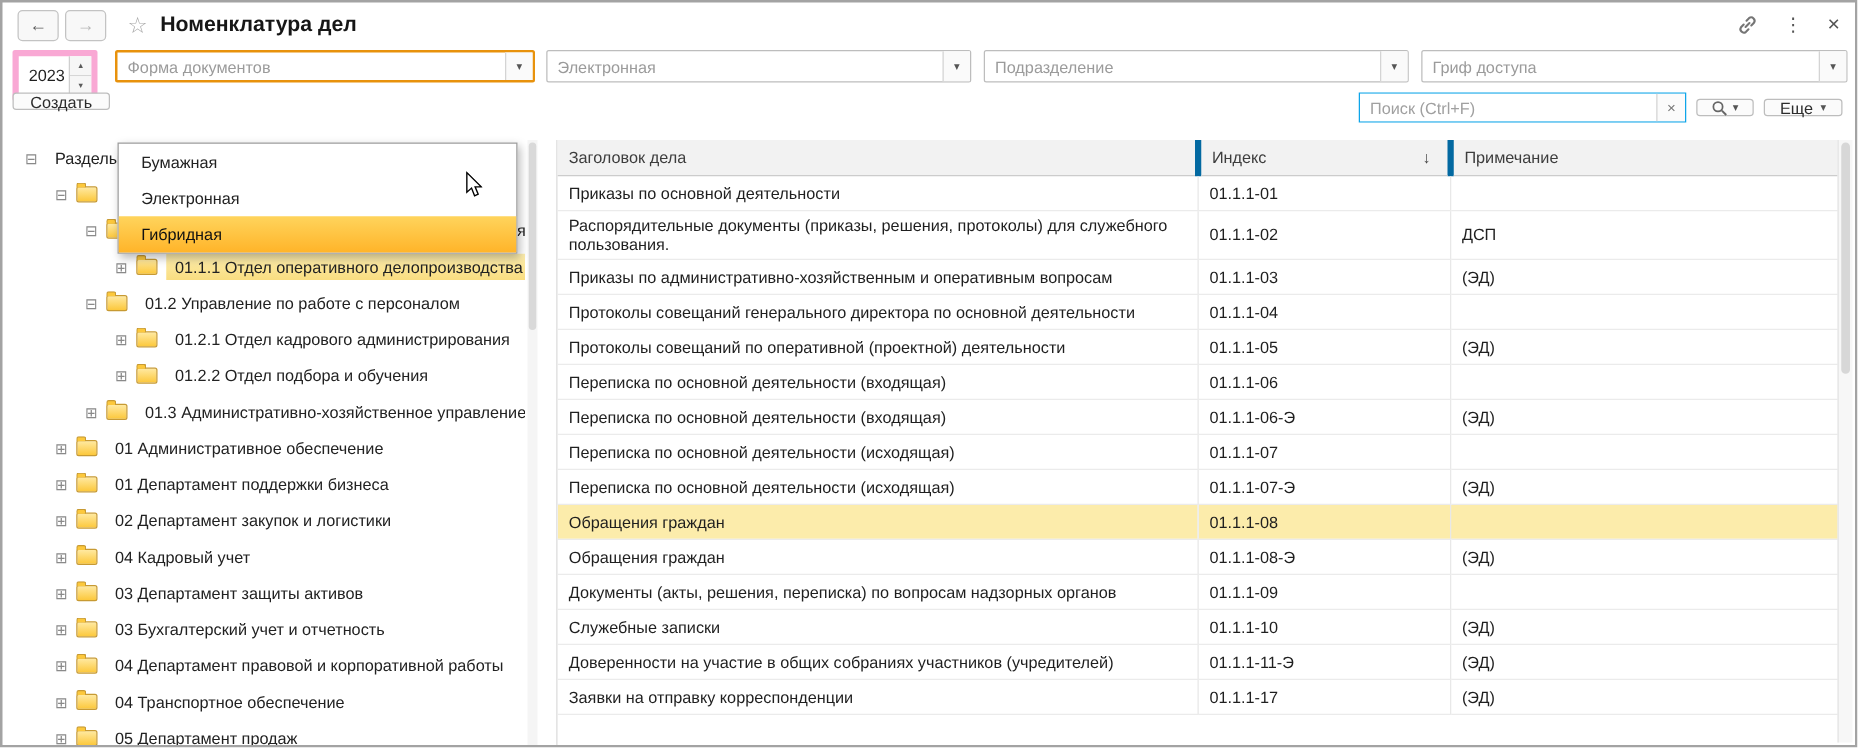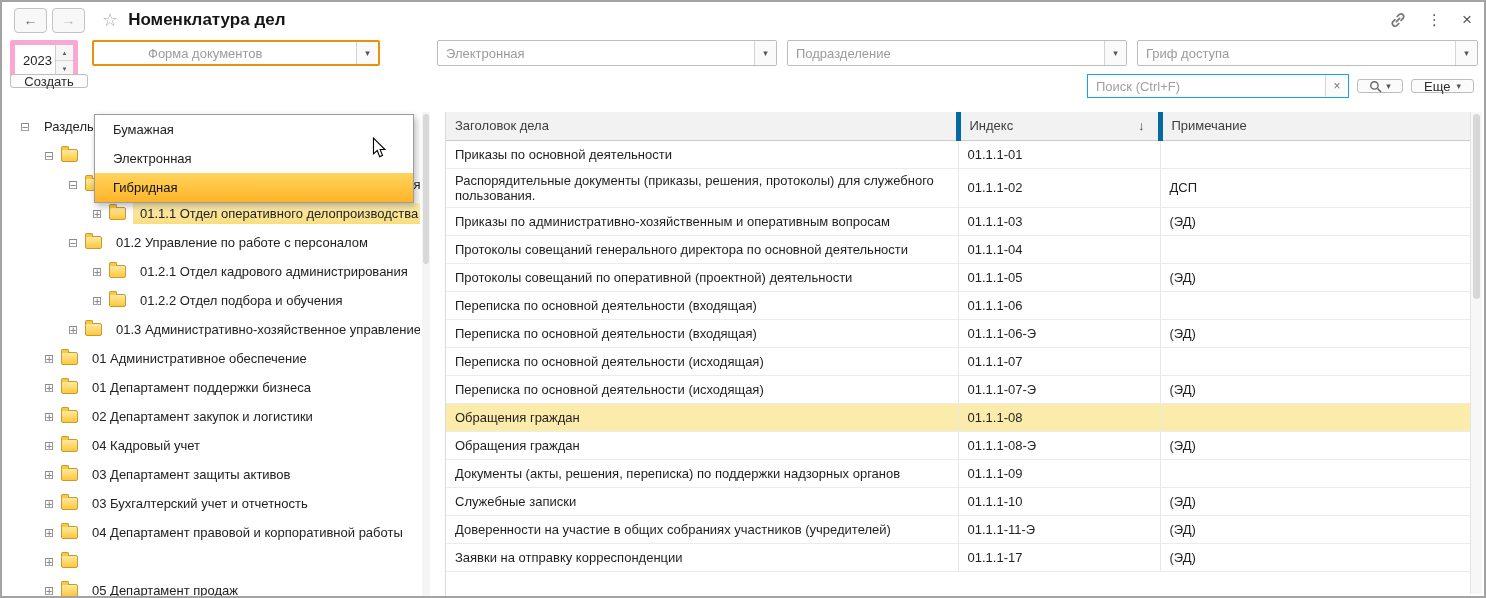--- a/index.html
+++ b/index.html
@@ -24,21 +24,21 @@
   .filterbar{position:absolute;top:38px;left:0;right:0;height:26px;}
   .year-spin{position:absolute;left:8px;top:0;width:68px;height:41px;box-sizing:border-box;border:5px solid #f9a8d4;border-radius:2px;display:flex;background:#fff;}
   .year-value{flex:1;display:flex;align-items:center;padding-left:8px;color:#1f1f1f;}
   .spin-col{width:17px;border-left:1px solid #cfcfcf;display:flex;flex-direction:column;}
   .spin-btn{flex:1;display:flex;align-items:center;justify-content:center;font-size:6px;color:#5a5a5a;background:#f6f6f6;}
   .spin-btn:first-child{border-bottom:1px solid #d6d6d6;}
   .combo{position:absolute;top:0;height:26px;box-sizing:border-box;border:1px solid #bdbdbd;border-radius:2px;background:#fff;display:flex;align-items:center;}
   .combo.focused{border:2px solid #e8920c;}
   .combo-ph{flex:1;color:#9b9b9b;padding:0 8px;white-space:nowrap;overflow:hidden;}
   .combo-dd{width:21px;align-self:stretch;border-left:1px solid #d4d4d4;display:flex;align-items:center;justify-content:center;font-size:9px;color:#555;background:#fafafa;}
-  #combo-form{left:90px;width:288px;padding-left:46px;}
+  #combo-form{left:90px;width:336px;}
   #combo-org{left:435px;width:340px;}
   #combo-dept{left:785px;width:340px;}
   #combo-grif{left:1135px;width:341px;}
   
   .actionbar{position:absolute;top:72px;left:0;right:0;height:26px;}
   .btn{box-sizing:border-box;height:14px;border:1px solid #bdbdbd;border-radius:3px;background:#fbfbfb;
     display:flex;align-items:center;justify-content:center;color:#2c2c2c;padding:0 12px;}
   .create-btn{position:absolute;left:8px;top:0;width:78px;}
   .right-tools{position:absolute;right:10px;top:0;display:flex;align-items:center;gap:8px;}
   .search-box{display:flex;height:24px;box-sizing:border-box;border:1px solid #0ea5e9;background:#fff;width:262px;}
@@ -225,20 +225,21 @@
     <span class="tree-label">03 Бухгалтерский учет и отчетность</span>
   </div>
       <div class="tree-row" style="padding-left: 34px;">
     <span class="expander">⊞</span>
     <span class="folder"></span>
     <span class="tree-label">04 Департамент правовой и корпоративной работы</span>
   </div>
       <div class="tree-row" style="padding-left: 34px;">
     <span class="expander">⊞</span>
     <span class="folder"></span>
+    <span class="tree-label">04 Транспортное обеспечение</span>
   </div>
       <div class="tree-row" style="padding-left: 34px;">
     <span class="expander">⊞</span>
     <span class="folder"></span>
     <span class="tree-label">05 Департамент продаж</span>
   </div>
     </div>
   <div class="tree-scroll">
       <div class="thumb"></div>
     </div>
@@ -320,21 +321,21 @@
     <td>Обращения граждан</td>
     <td>01.1.1-08</td>
     <td></td>
   </tr>
           <tr>
     <td>Обращения граждан</td>
     <td>01.1.1-08-Э</td>
     <td>(ЭД)</td>
   </tr>
           <tr>
-    <td>Документы (акты, решения, переписка) по поддержки надзорных органов</td>
+    <td>Документы (акты, решения, переписка) по вопросам надзорных органов</td>
     <td>01.1.1-09</td>
     <td></td>
   </tr>
           <tr>
     <td>Служебные записки</td>
     <td>01.1.1-10</td>
     <td>(ЭД)</td>
   </tr>
           <tr>
     <td>Доверенности на участие в общих собраниях участников (учредителей)</td>

